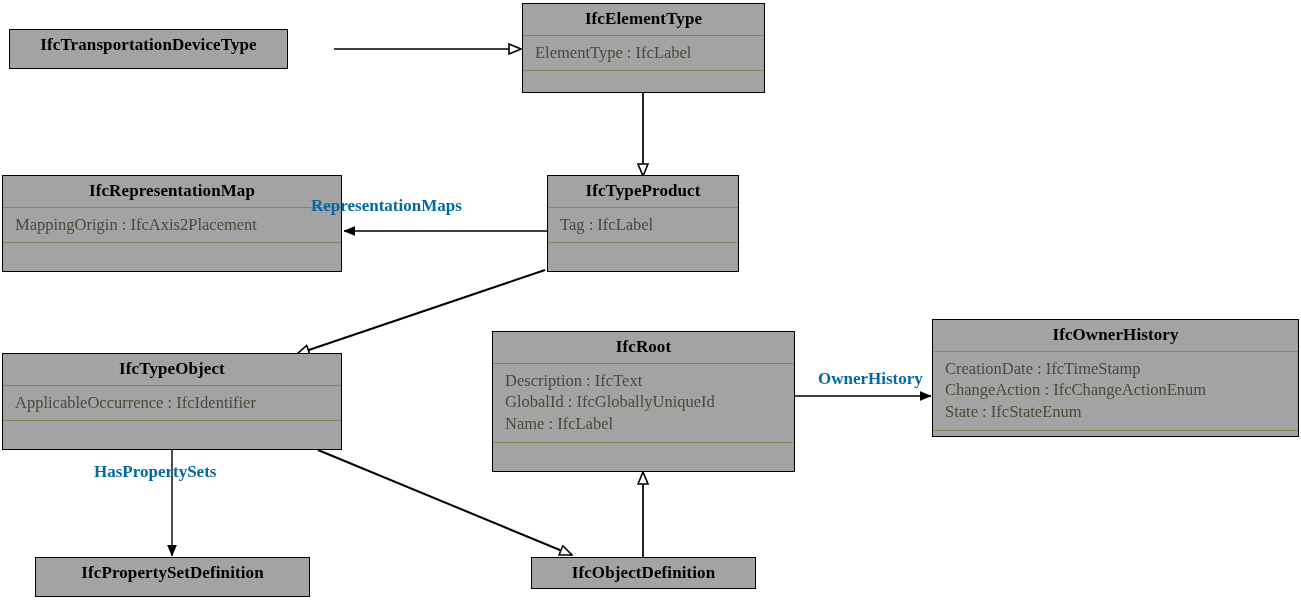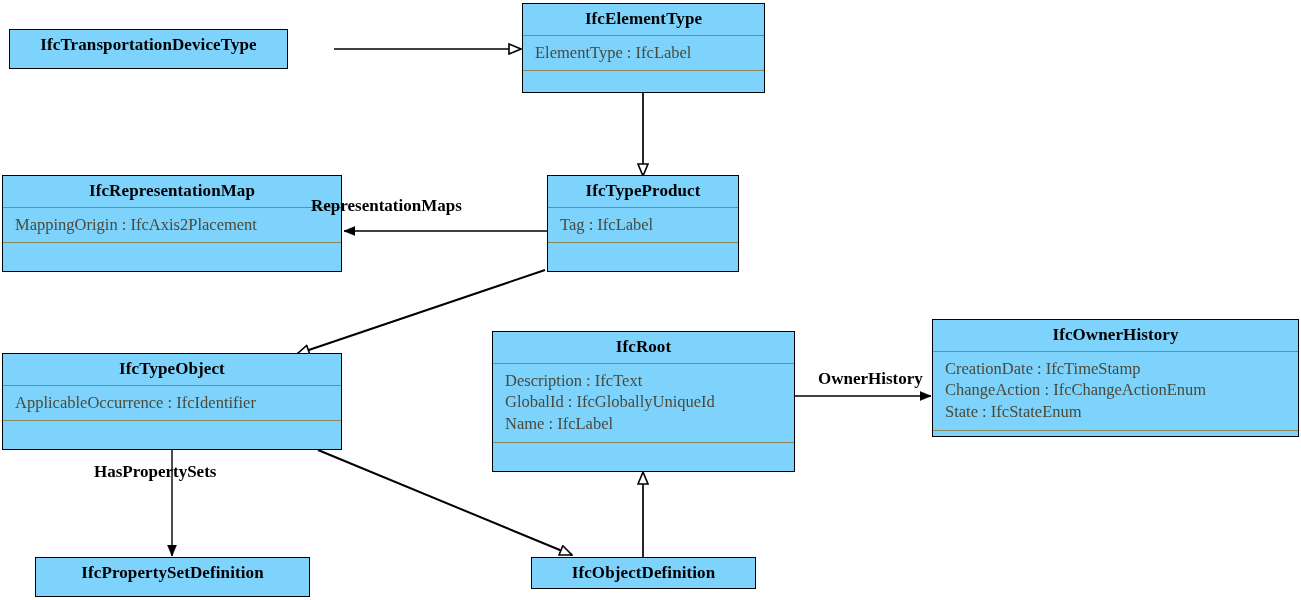--- a/index.html
+++ b/index.html
@@ -19,21 +19,21 @@
     position: absolute;
     left: 0;
     top: 0;
     width: 1301px;
     height: 600px;
     pointer-events: none;
   }
   .uml-class {
     position: absolute;
     box-sizing: border-box;
-    background: #7dd3fc;
+    background: #a3a3a3;
     border: 1.6px solid #000000;
     display: flex;
     flex-direction: column;
   }
   .cls-name {
     font-weight: bold;
     text-align: center;
     color: #000000;
     padding: 5px 10px 6px 10px;
     font-size: 17px;
@@ -53,21 +53,21 @@
   }
   .attr-line {
     white-space: nowrap;
     color: #4a4a3c;
   }
   .edge-label {
     position: absolute;
     font-family: "Liberation Serif", "DejaVu Serif", serif;
     font-size: 17px;
     font-weight: bold;
-    color: #000000;
+    color: #0369a1;
     white-space: nowrap;
     background: transparent;
   }
 </style>
 </head>
 <body>
 
 <div id="canvas">
 
   <svg class="edges" viewBox="0 0 1301 600" xmlns="http://www.w3.org/2000/svg">

